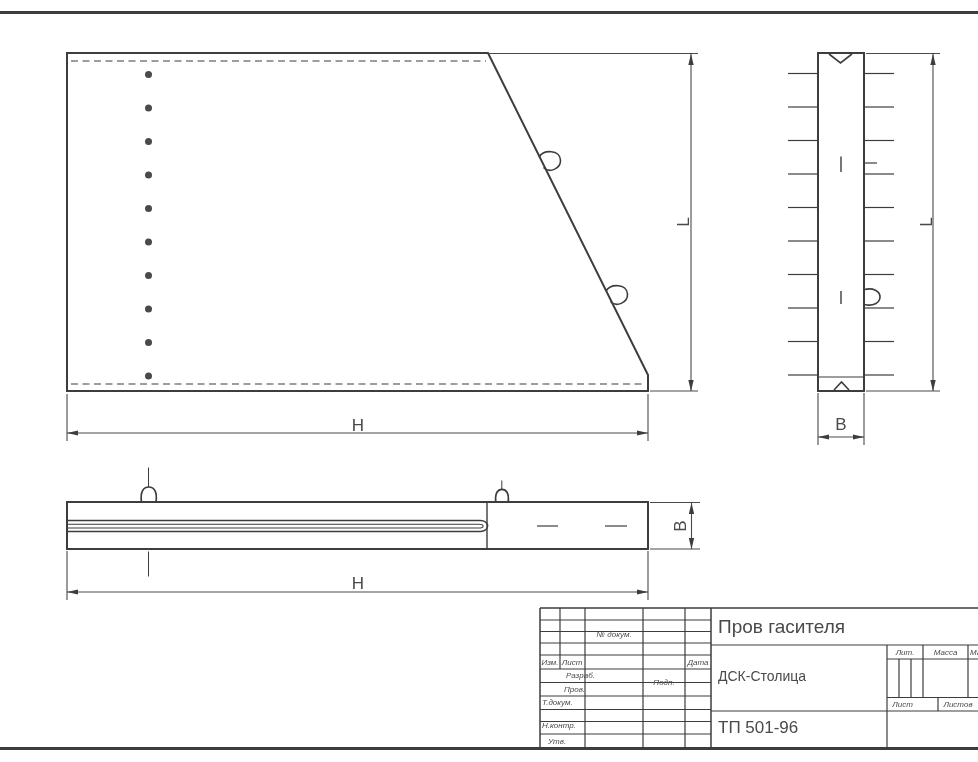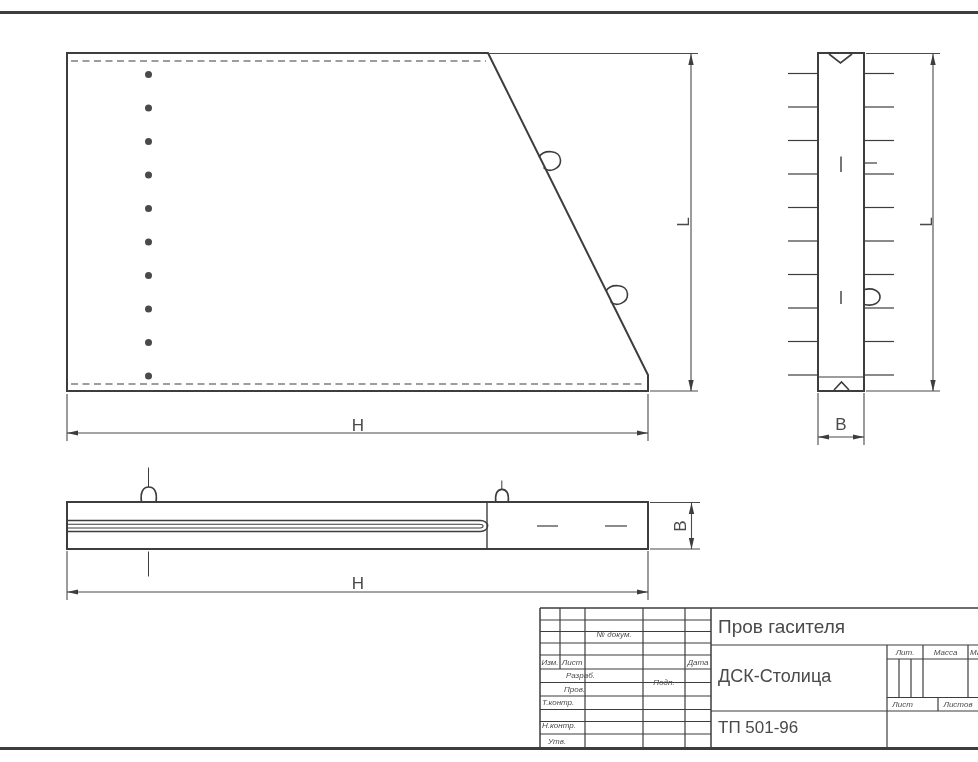--- a/index.html
+++ b/index.html
@@ -5,21 +5,21 @@
   html,body{margin:0;padding:0;background:#fff;}
   #sheet{position:relative;width:978px;height:762px;background:#ffffff;overflow:hidden;
          font-family:"Liberation Sans",sans-serif;}
   svg{position:absolute;left:0;top:0;}
   .lbl{position:absolute;color:#4a4a4a;font-family:"Liberation Sans",sans-serif;}
   .dim{font-size:17px;width:22px;height:18px;line-height:18px;text-align:center;}
   .rot{transform:rotate(-90deg);}
   .small{font-style:italic;font-size:8px;line-height:9px;white-space:nowrap;}
   .ctr{transform:translateX(-50%);}
   .t19{font-size:19px;line-height:20px;white-space:nowrap;}
-  .t18{font-size:18px;line-height:19px;white-space:nowrap;}
+  .t18{font-size:14px;line-height:19px;white-space:nowrap;}
   .t20{font-size:17px;line-height:21px;white-space:nowrap;}
 </style>
 </head>
 <body>
 
 <div id="sheet">
 
 <svg width="978" height="762" viewBox="0 0 978 762">
 
   <g stroke="#3d3d3d" fill="none">
@@ -186,21 +186,21 @@
 <span class="lbl t20" style="left:718px;top:716.5px;">ТП 501-96</span>
 
 <span class="lbl small ctr" style="left:550px;top:657.5px;">Изм.</span>
 <span class="lbl small ctr" style="left:572px;top:657.5px;">Лист</span>
 <span class="lbl small ctr" style="left:614px;top:630px;">№ докум.</span>
 <span class="lbl small ctr" style="left:664px;top:678px;">Подп.</span>
 <span class="lbl small ctr" style="left:698px;top:657.5px;">Дата</span>
 
 <span class="lbl small" style="left:566px;top:671.3px;">Разраб.</span>
 <span class="lbl small" style="left:564px;top:684.8px;">Пров.</span>
-<span class="lbl small" style="left:542px;top:698.3px;">Т.контр.</span>
+<span class="lbl small" style="left:542px;top:698.3px;">Т.докум.</span>
 <span class="lbl small" style="left:542px;top:711px;"></span>
 <span class="lbl small" style="left:542px;top:721px;">Н.контр.</span>
 <span class="lbl small" style="left:548px;top:736.5px;">Утв.</span>
 
 <span class="lbl small ctr" style="left:905px;top:647.5px;">Лит.</span>
 <span class="lbl small ctr" style="left:945.5px;top:647.5px;text-align:center;">Масса</span>
 <span class="lbl small" style="left:970px;top:647.5px;">Масштаб</span>
 <span class="lbl small ctr" style="left:902.5px;top:699.7px;">Лист</span>
 <span class="lbl small ctr" style="left:958px;top:699.7px;">Листов</span>
 

